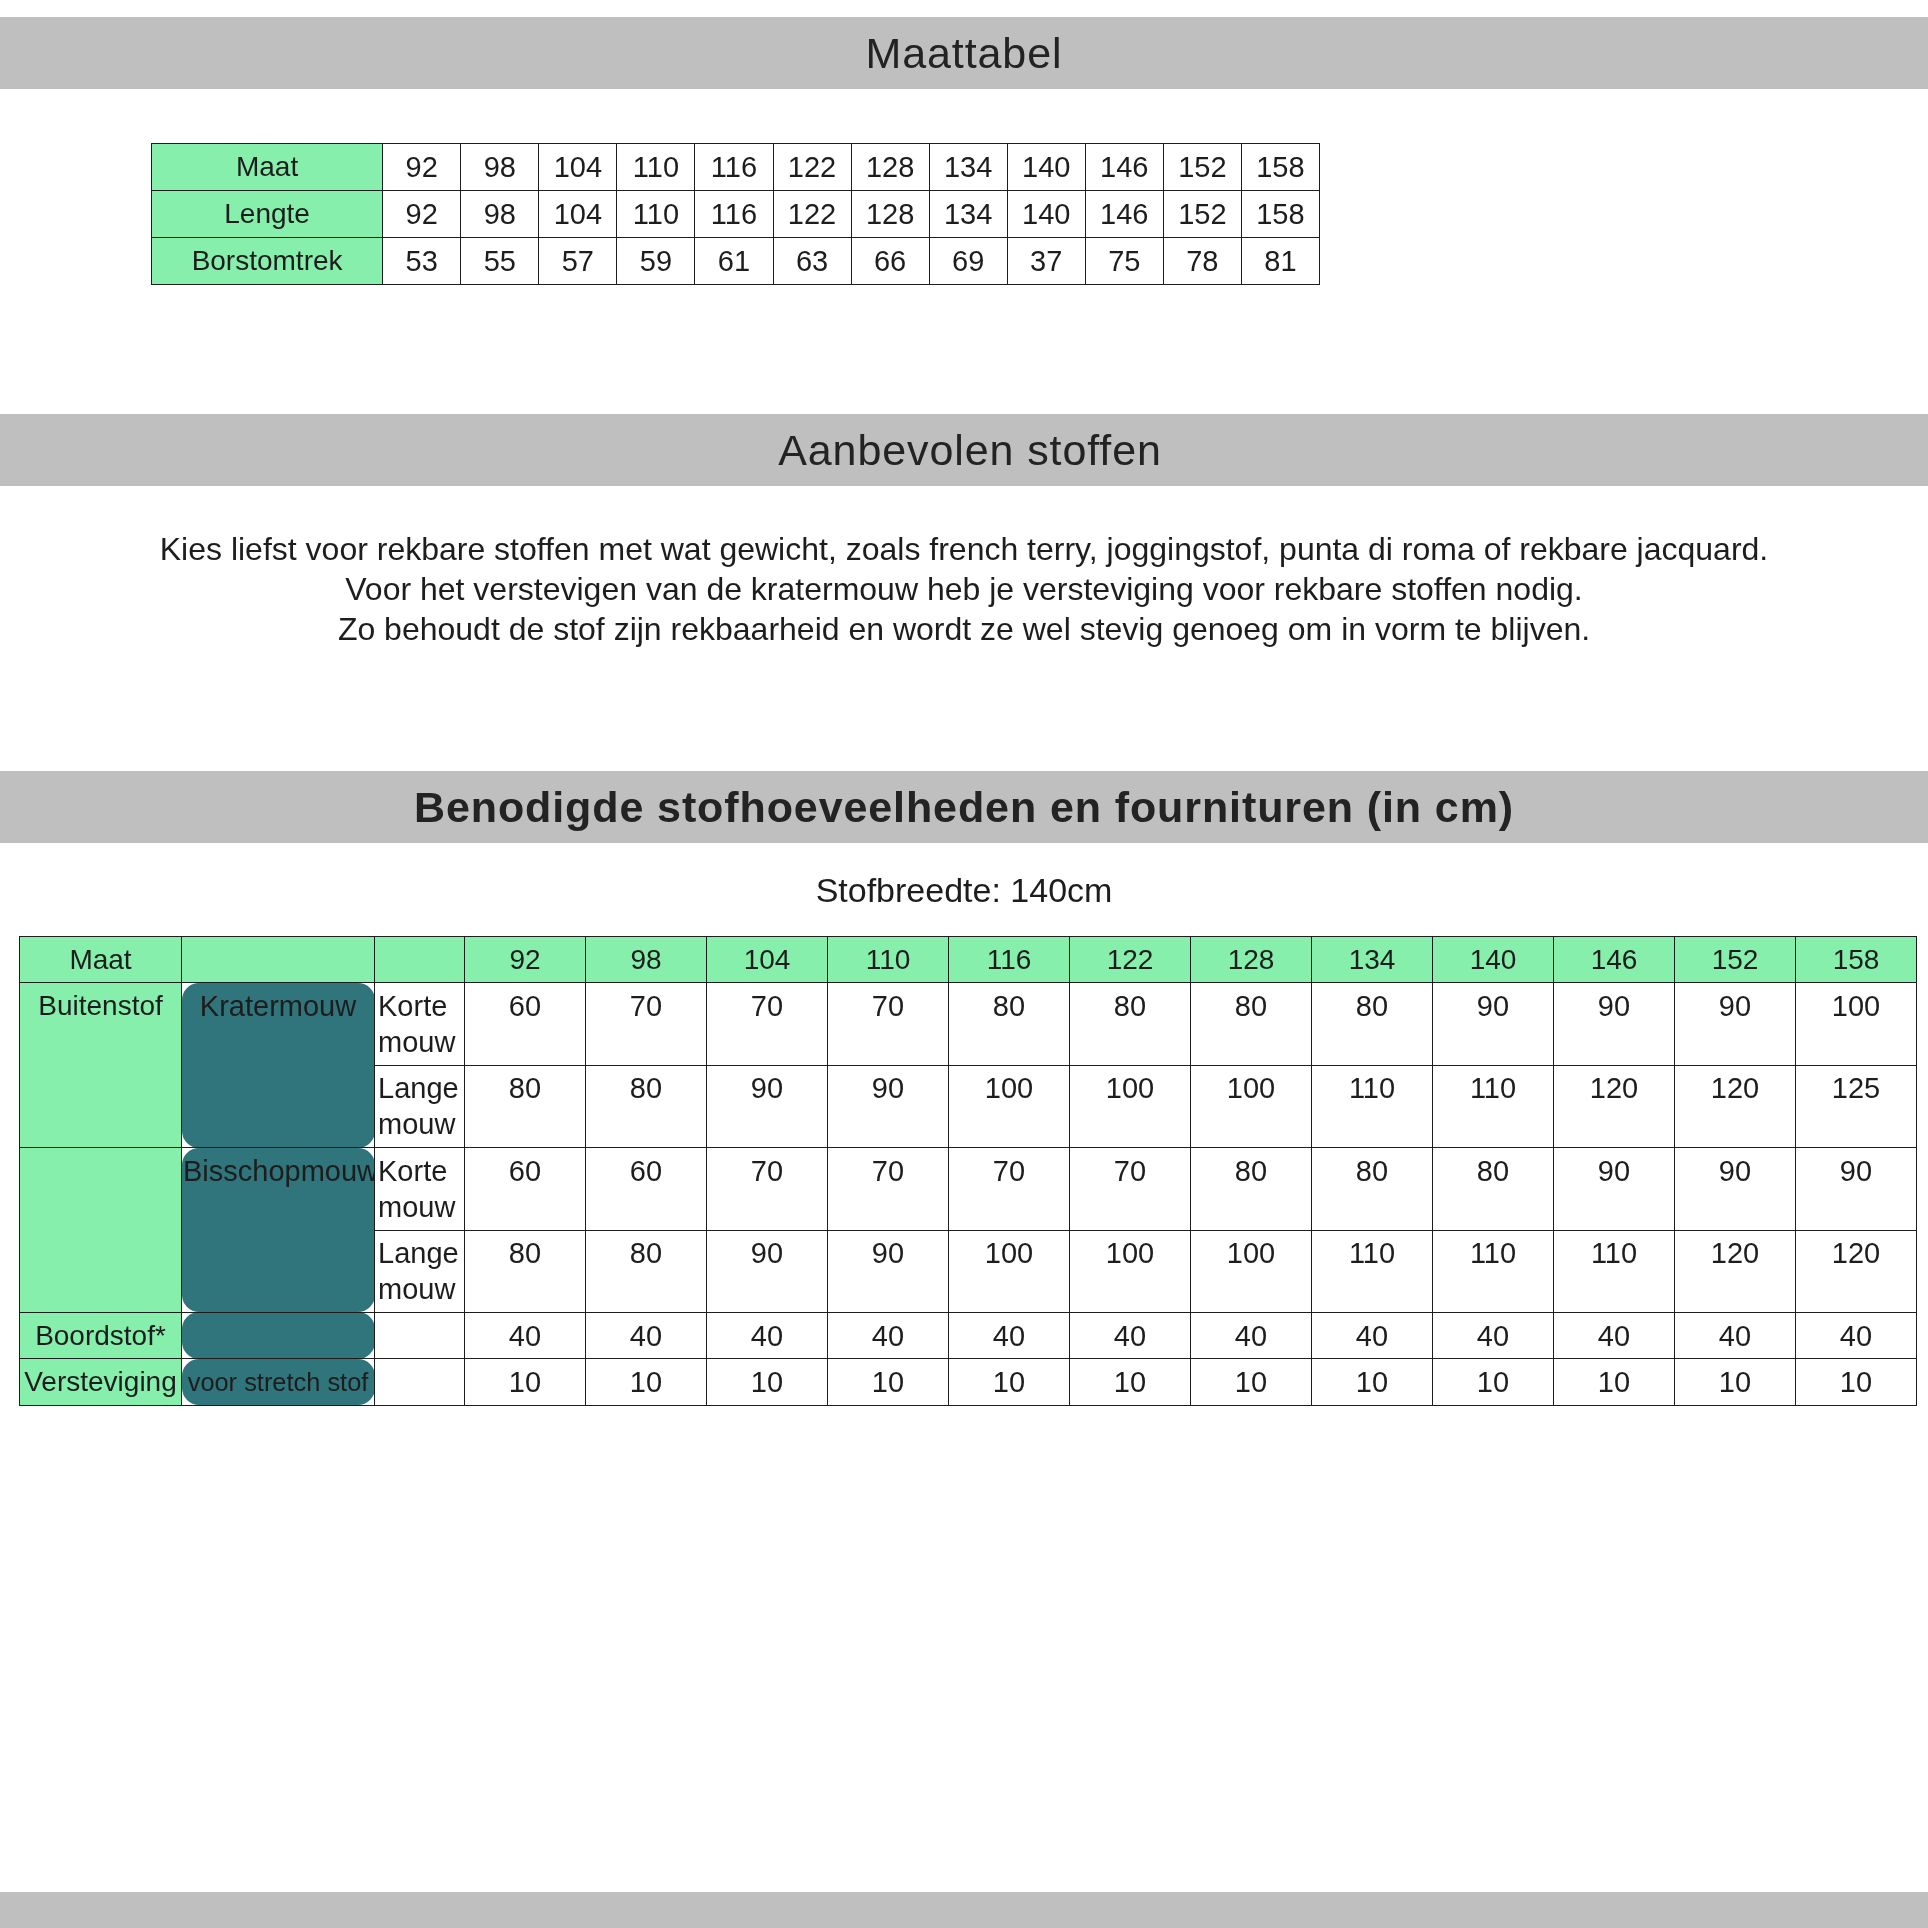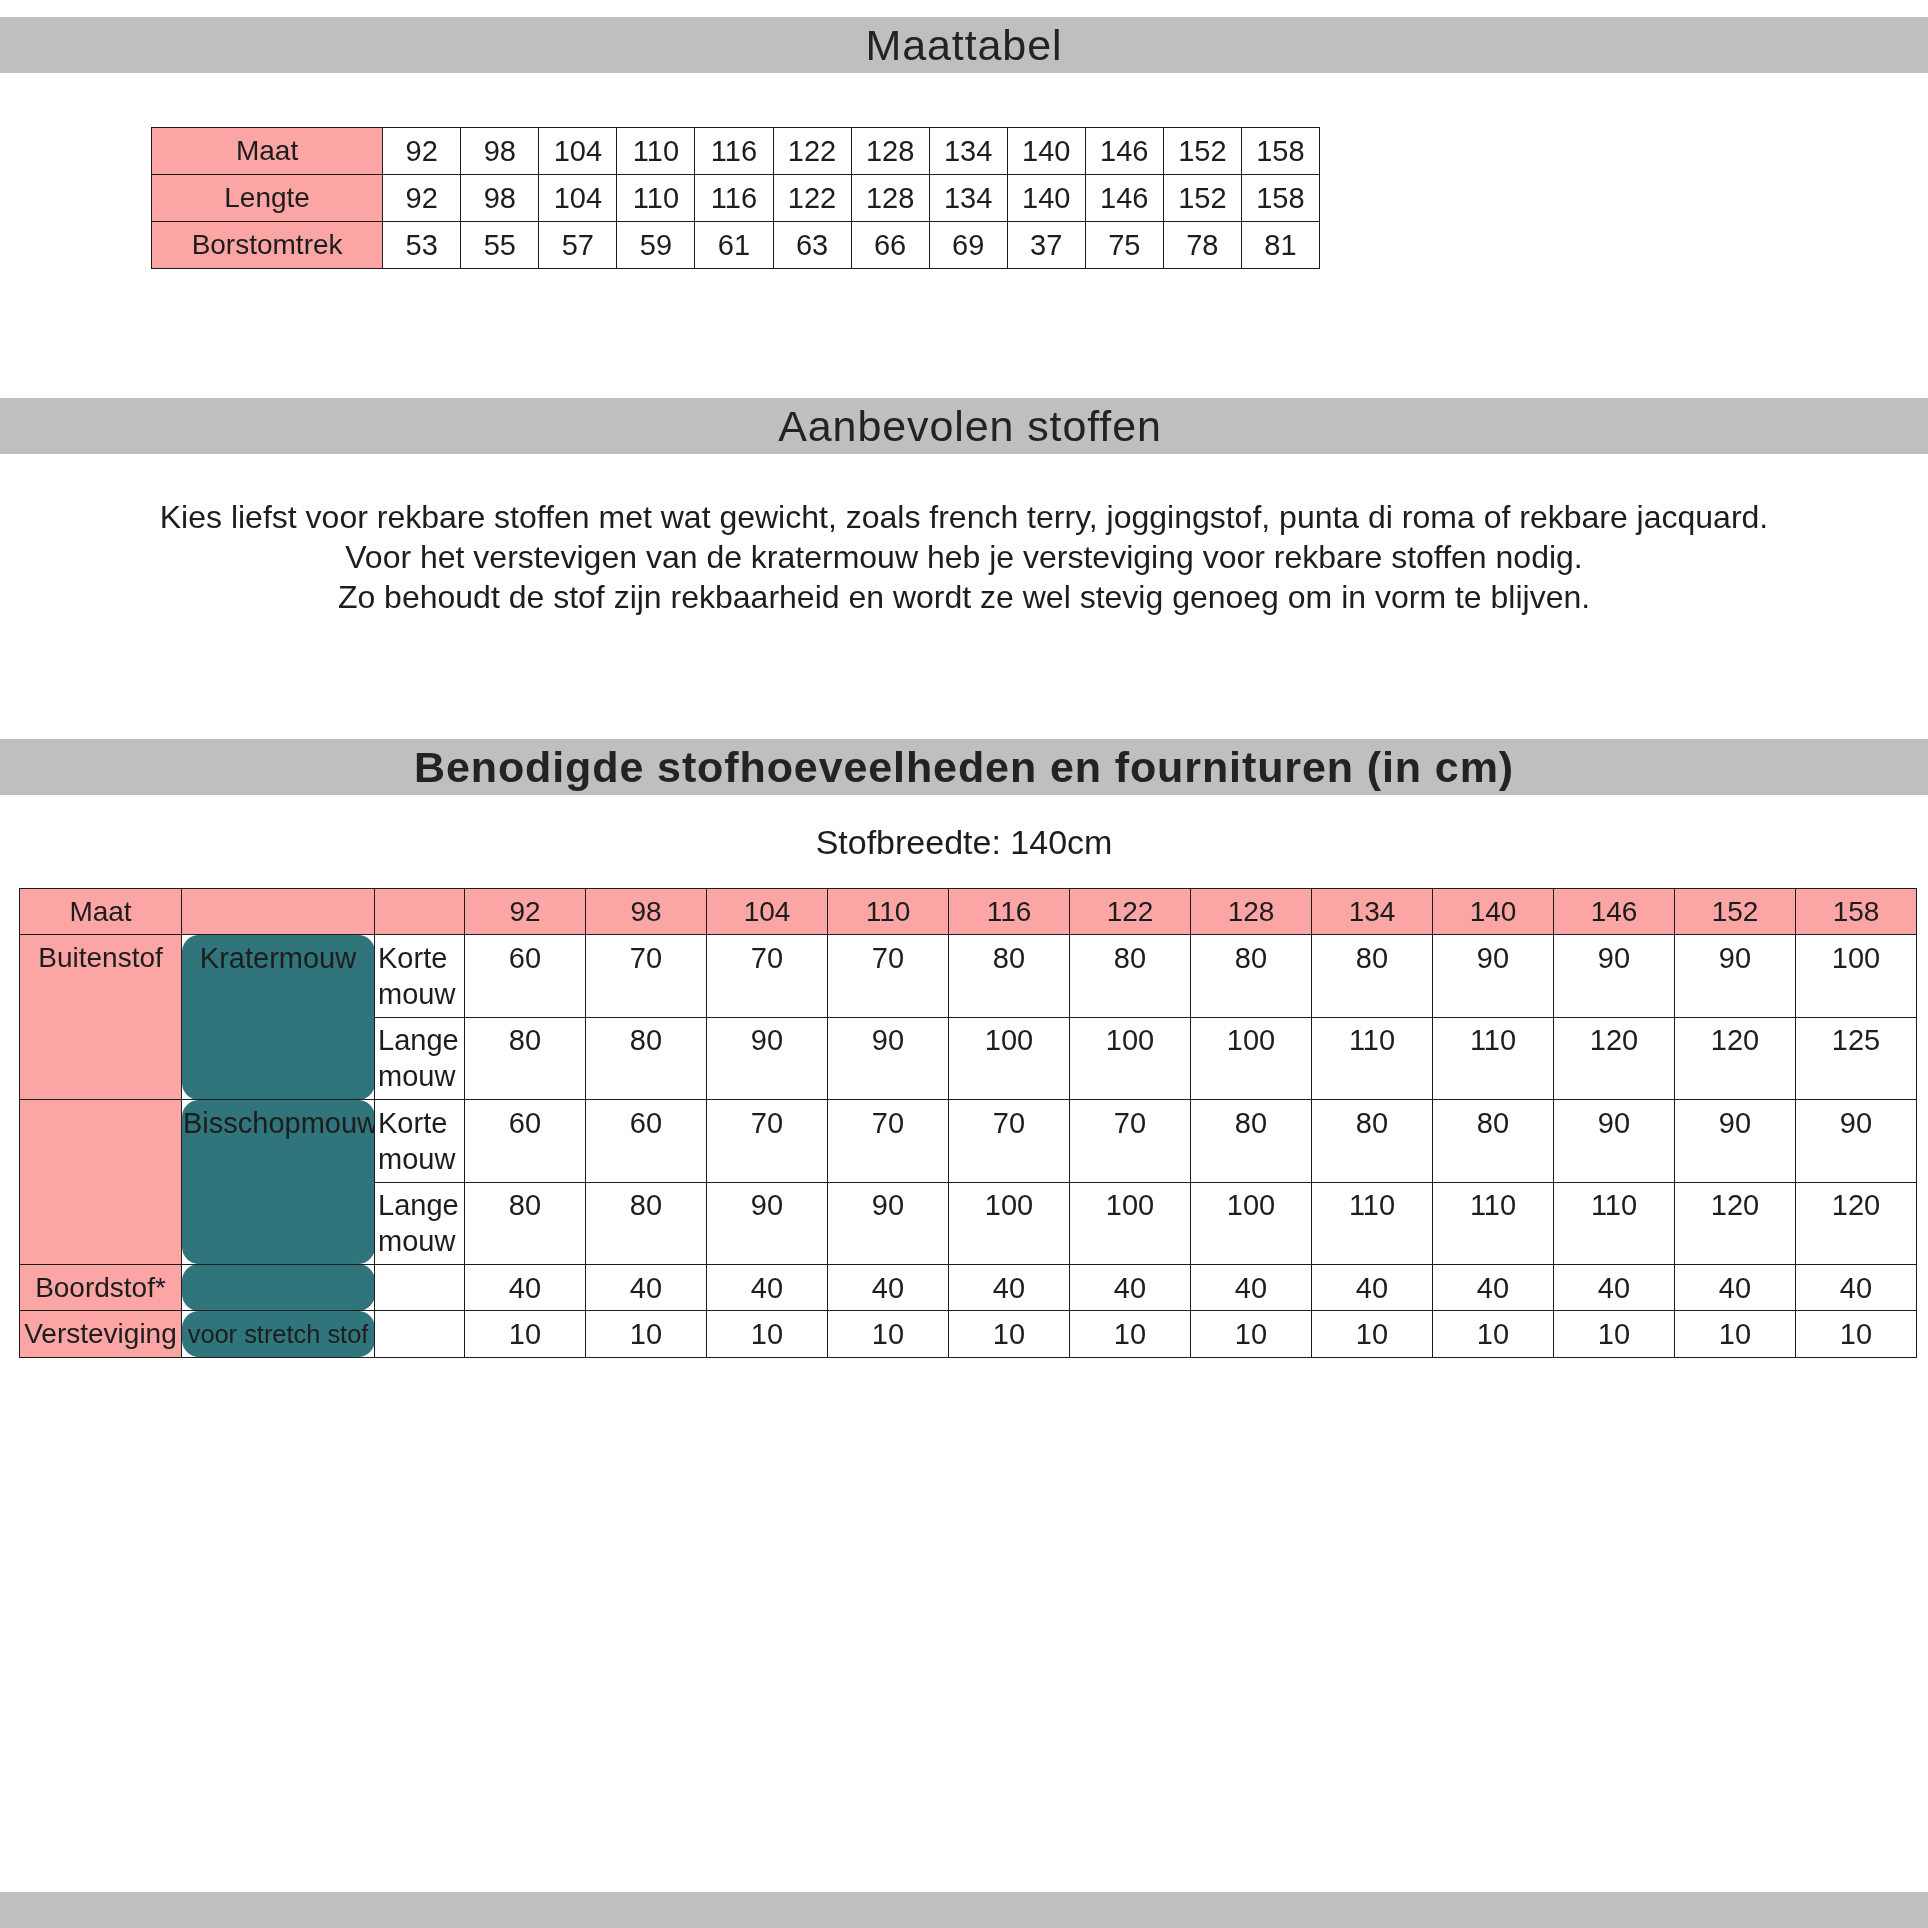--- a/index.html
+++ b/index.html
@@ -10,21 +10,21 @@
     position: relative;
     overflow: hidden;
     background: #ffffff;
     color: #1d1d1d;
     font-family: "Liberation Sans", "DejaVu Sans", sans-serif;
     font-weight: 300;
   }
 
   .bar {
     width: 100%;
-    height: 56px;
+    height: 72px;
     background: #bfbfbf;
     display: flex;
     align-items: center;
     justify-content: center;
   }
   .bar-title {
     font-size: 43px;
     letter-spacing: 0.9px;
     color: #232323;
     white-space: nowrap;
@@ -33,21 +33,21 @@
   #bar-stoffen   { margin-top: 129px; padding-left: 12px; }
   #bar-benodigd  { margin-top: 122px; font-weight: bold; }
 
   table { border-collapse: collapse; table-layout: fixed; }
   td {
     border: 1.9px solid #1d1d1d;
     text-align: center;
     font-size: 29px;
     overflow: hidden;
   }
-  td.hdr  { background: #fca5a5; font-size: 28px; }
+  td.hdr  { background: #86efac; font-size: 28px; }
   td.teal { background: #30757c; white-space: nowrap; border-radius: 17px; }
   td.small { font-size: 25.4px; }
   td.mouw { text-align: left; padding-left: 3px; }
 
   #size-table { width: 1169px; margin: 54px 0 0 151px; }
   #size-table td { height: 47px; vertical-align: middle; padding: 0; }
 
   .para {
     width: 1676px;
     margin: 43px auto 0;

